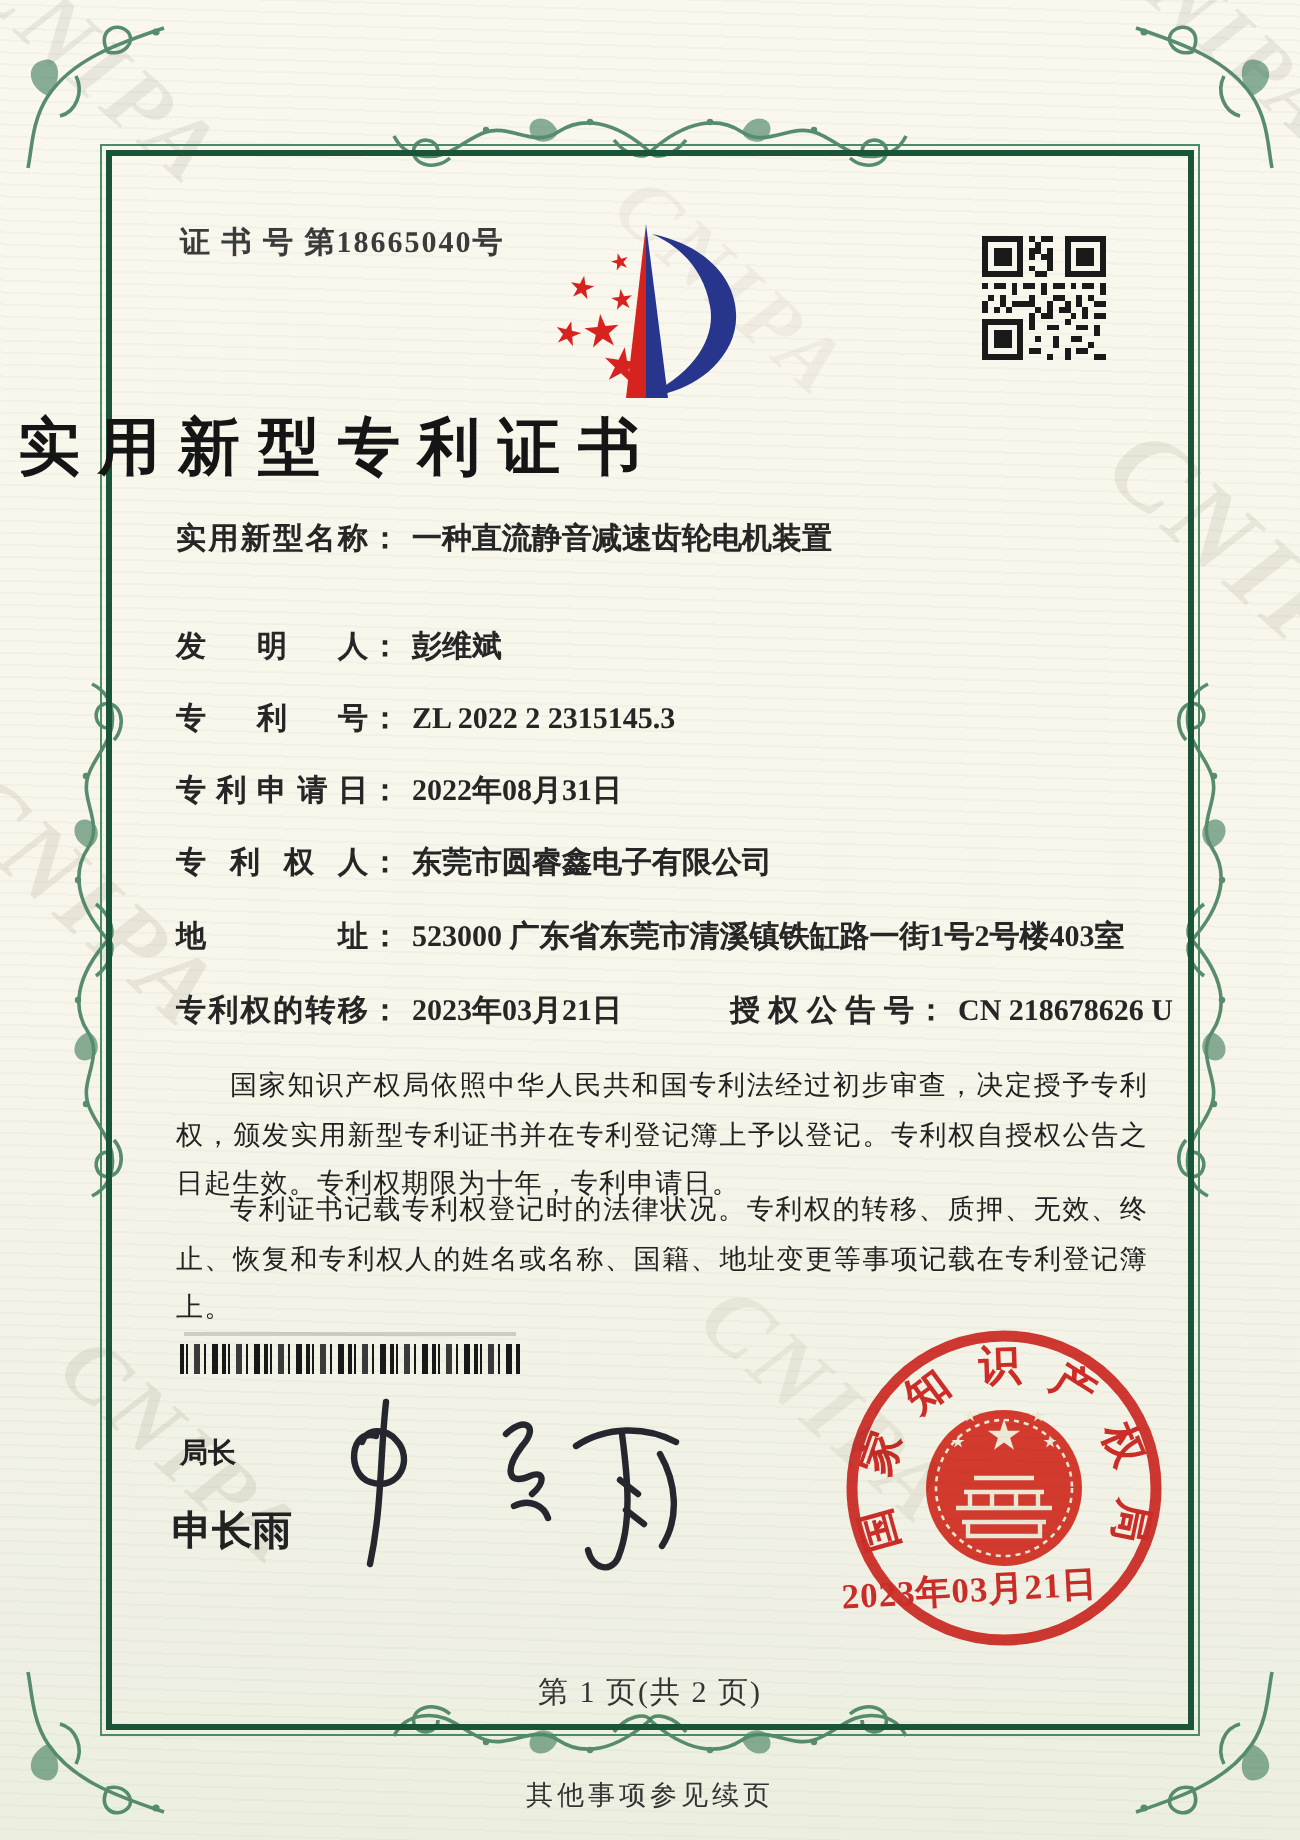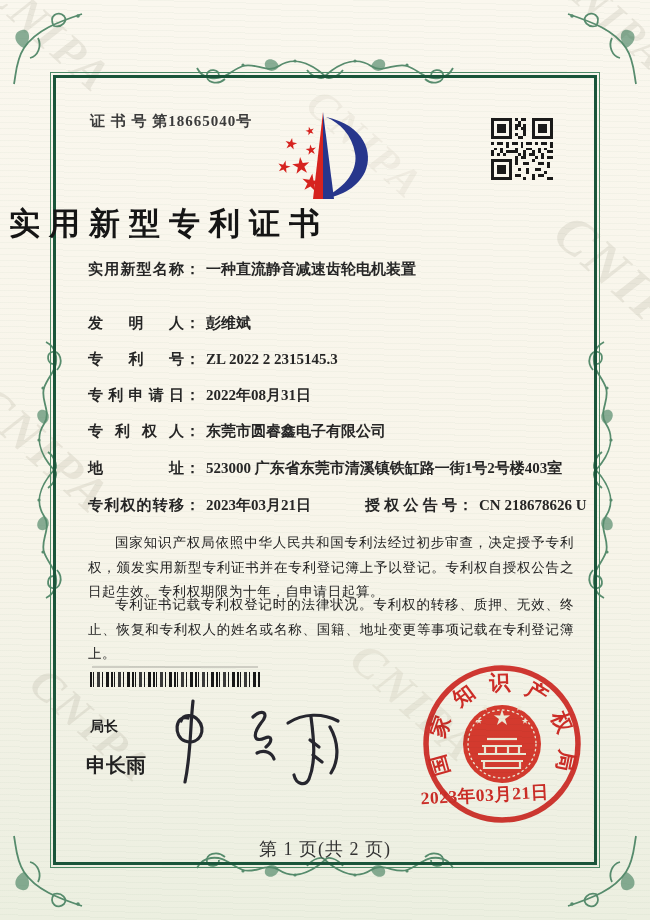--- a/index.html
+++ b/index.html
@@ -83,21 +83,21 @@
   }
   
   .director-title { position:absolute; left:90px; top:718px; font-size:14px; font-weight:700; color:#222;text-align:center; }
   .director-name  { position:absolute; left:86px; top:752px; font-size:20px; font-weight:700; color:#222; }
   .signature { position:absolute; left:160px; top:692px; width:195px; height:98px; }
   
   .seal { position:absolute; left:418px; top:660px; width:168px; height:168px; mix-blend-mode:multiply; opacity:0.95; }
   
   .page-no {
     position:absolute; left:0; top:837px; width:100%; text-align:center;
-    font-size:18px; color:#333; letter-spacing:1px;
+    font-size:15px; color:#333; letter-spacing:1px;
   }
   .cont-note {
     position:absolute; left:0; top:889px; width:100%; text-align:center;
     font-size:13.5px; color:#333; letter-spacing:2px;
   }
 </style>
 </head>
 <body>
 
 <div id="page">
@@ -251,21 +251,21 @@
       <span class="flabel">地址</span><span class="fcolon">：</span><span class="fvalue">523000 广东省东莞市清溪镇铁缸路一街1号2号楼403室</span>
     </div>
     <div class="frow r6">
       <span class="flabel">专利权的转移</span><span class="fcolon">：</span><span class="fvalue">2023年03月21日</span>
       <span class="fgroup2">
         <span class="flabel">授权公告号</span><span class="fcolon">：</span><span class="fvalue">CN 218678626 U</span>
       </span>
     </div>
   </div>
 
-  <div class="para p1">国家知识产权局依照中华人民共和国专利法经过初步审查，决定授予专利权，颁发实用新型专利证书并在专利登记簿上予以登记。专利权自授权公告之日起生效。专利权期限为十年，自申请日起算。</div>
+  <div class="para p1">国家知识产权局依照中华人民共和国专利法经过初步审查，决定授予专利权，颁发实用新型专利证书并在专利登记簿上予以登记。专利权自授权公告之日起生效。专利权期限为十年，专利申请日。</div>
   <div class="para p2">专利证书记载专利权登记时的法律状况。专利权的转移、质押、无效、终止、恢复和专利权人的姓名或名称、国籍、地址变更等事项记载在专利登记簿上。</div>
 
   <div class="barcode"></div>
 
   <div class="director-title">局长</div>
   <div class="director-name">申长雨</div>
 
   <svg class="signature" viewBox="0 0 195 98" xmlns="http://www.w3.org/2000/svg">
     <g stroke="#26262e" stroke-width="3.2" fill="none" stroke-linecap="round" stroke-linejoin="round">
       <path d="M28,26 C15,22 13,45 25,49 C40,54 47,37 38,28 C33,22 23,22 21,29"></path>
@@ -303,13 +303,14 @@
         <path d="M67,86 v8 M78,86 v8 M90,86 v8 M101,86 v8"></path>
         <path d="M60,94 h48"></path>
         <path d="M63,101 h42"></path>
         <path d="M66,101 v7 h36 v-7"></path>
       </g>
     </g>
     <text x="3" y="140" font-size="17.5" font-weight="bold" fill="#d6231f" letter-spacing="0.5" transform="rotate(-3 84 140)" font-family="Liberation Serif,serif">2023年03月21日</text>
   </svg>
 
   <div class="page-no">第 1 页(共 2 页)</div>
+  <div class="cont-note">其他事项参见续页</div>
 </div>
 
 </body></html>

